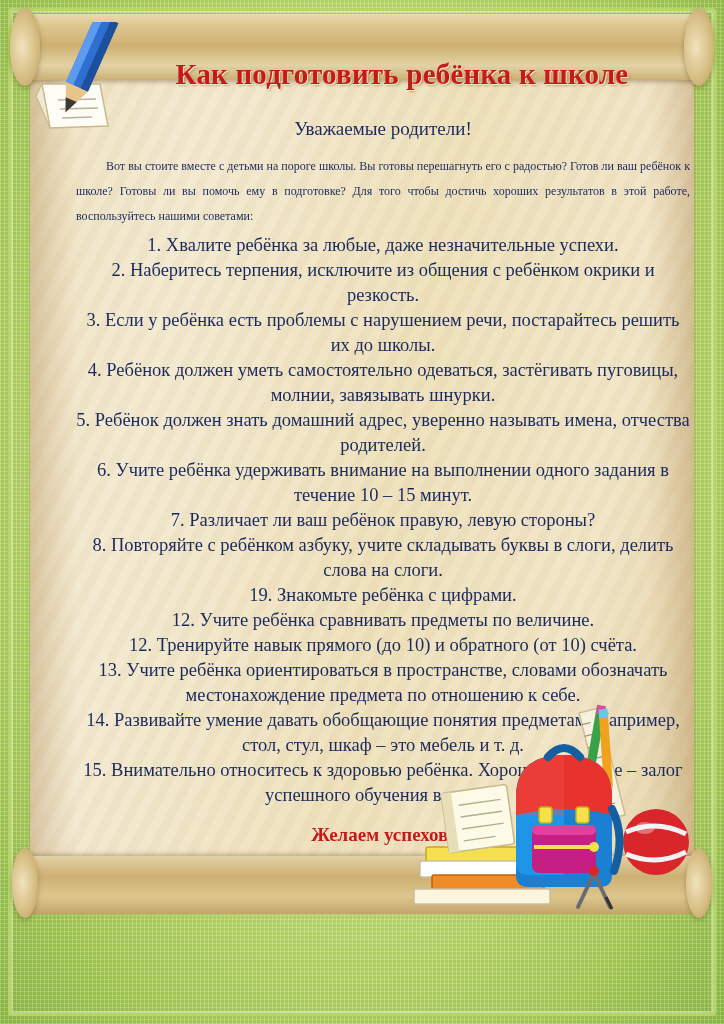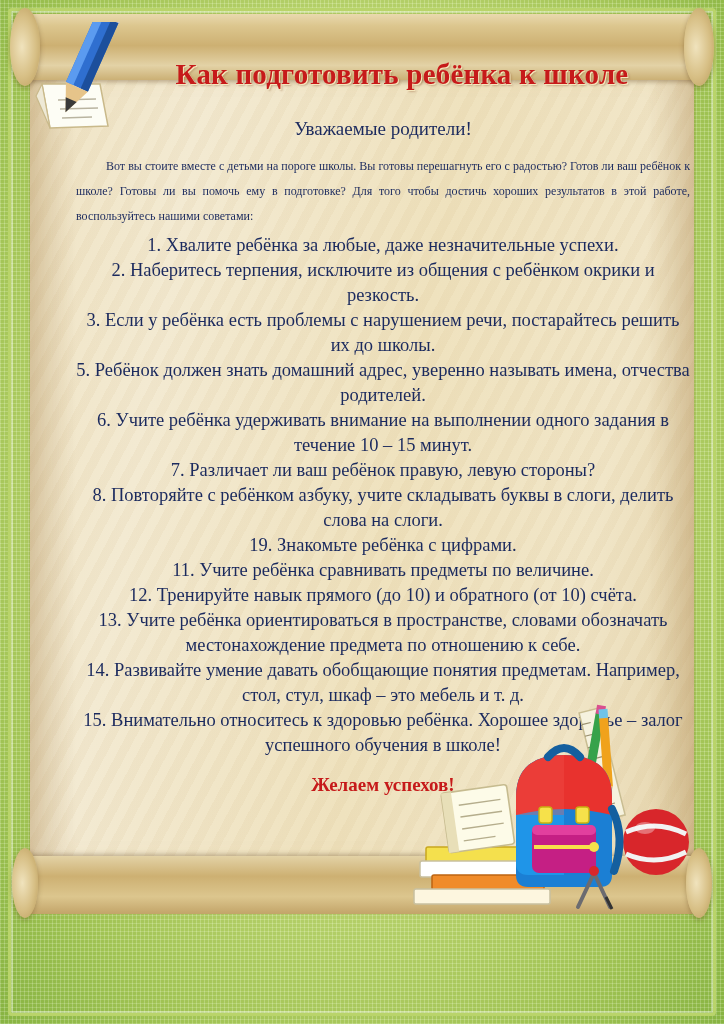--- a/index.html
+++ b/index.html
@@ -169,26 +169,27 @@
   <div class="scroll-bottom"></div>
 
   <div class="title">Как подготовить ребёнка к школе</div>
 
   <div class="content">
     <div class="salutation">Уважаемые родители!</div>
     <div class="intro">Вот вы стоите вместе с детьми на пороге школы. Вы готовы перешагнуть его с радостью? Готов ли ваш ребёнок к школе? Готовы ли вы помочь ему в подготовке? Для того чтобы достичь хороших результатов в этой работе, воспользуйтесь нашими советами:</div>
     <div class="tip">1. Хвалите ребёнка за любые, даже незначительные успехи.</div>
     <div class="tip">2. Наберитесь терпения, исключите из общения с ребёнком окрики и резкость.</div>
     <div class="tip">3. Если у ребёнка есть проблемы с нарушением речи, постарайтесь решить их до школы.</div>
+    <div class="tip">4. Ребёнок должен уметь самостоятельно одеваться, застёгивать пуговицы, молнии, завязывать шнурки.</div>
     <div class="tip">5. Ребёнок должен знать домашний адрес, уверенно называть имена, отчества родителей.</div>
     <div class="tip">6. Учите ребёнка удерживать внимание на выполнении одного задания в течение 10 – 15 минут.</div>
     <div class="tip">7. Различает ли ваш ребёнок правую, левую стороны?</div>
     <div class="tip">8. Повторяйте с ребёнком азбуку, учите складывать буквы в слоги, делить слова на слоги.</div>
     <div class="tip">19. Знакомьте ребёнка с цифрами.</div>
-    <div class="tip">11. Учите ребёнка сравнивать предметы по величине.</div>
+    <div class="tip">12. Учите ребёнка сравнивать предметы по величине.</div>
     <div class="tip">12. Тренируйте навык прямого (до 10) и обратного (от 10) счёта.</div>
     <div class="tip">13. Учите ребёнка ориентироваться в пространстве, словами обозначать местонахождение предмета по отношению к себе.</div>
     <div class="tip">14. Развивайте умение давать обобщающие понятия предметам. Например, стол, стул, шкаф – это мебель и т. д.</div>
     <div class="tip">15. Внимательно относитесь к здоровью ребёнка. Хорошее здоровье – залог успешного обучения в школе!</div>
     <div class="wish">Желаем успехов!</div>
   </div>
 
   <svg class="pencil-deco" viewBox="0 0 110 115">
 
     <path d="M8 62 L66 62 L74 104 L16 106 Z" fill="#fdfdf5" stroke="#c9b98a" stroke-width="1.5"></path>

